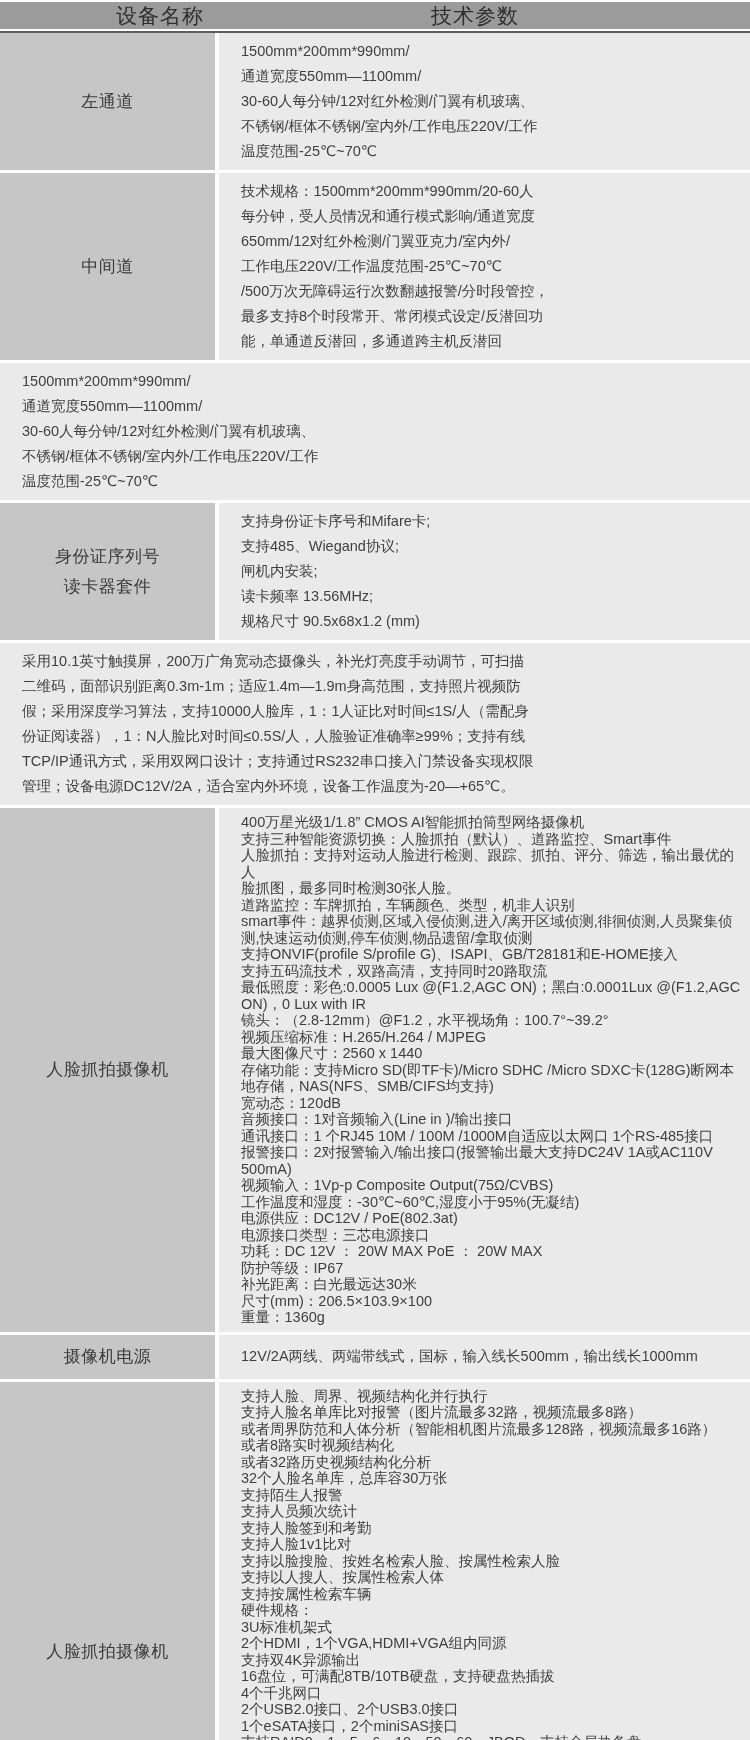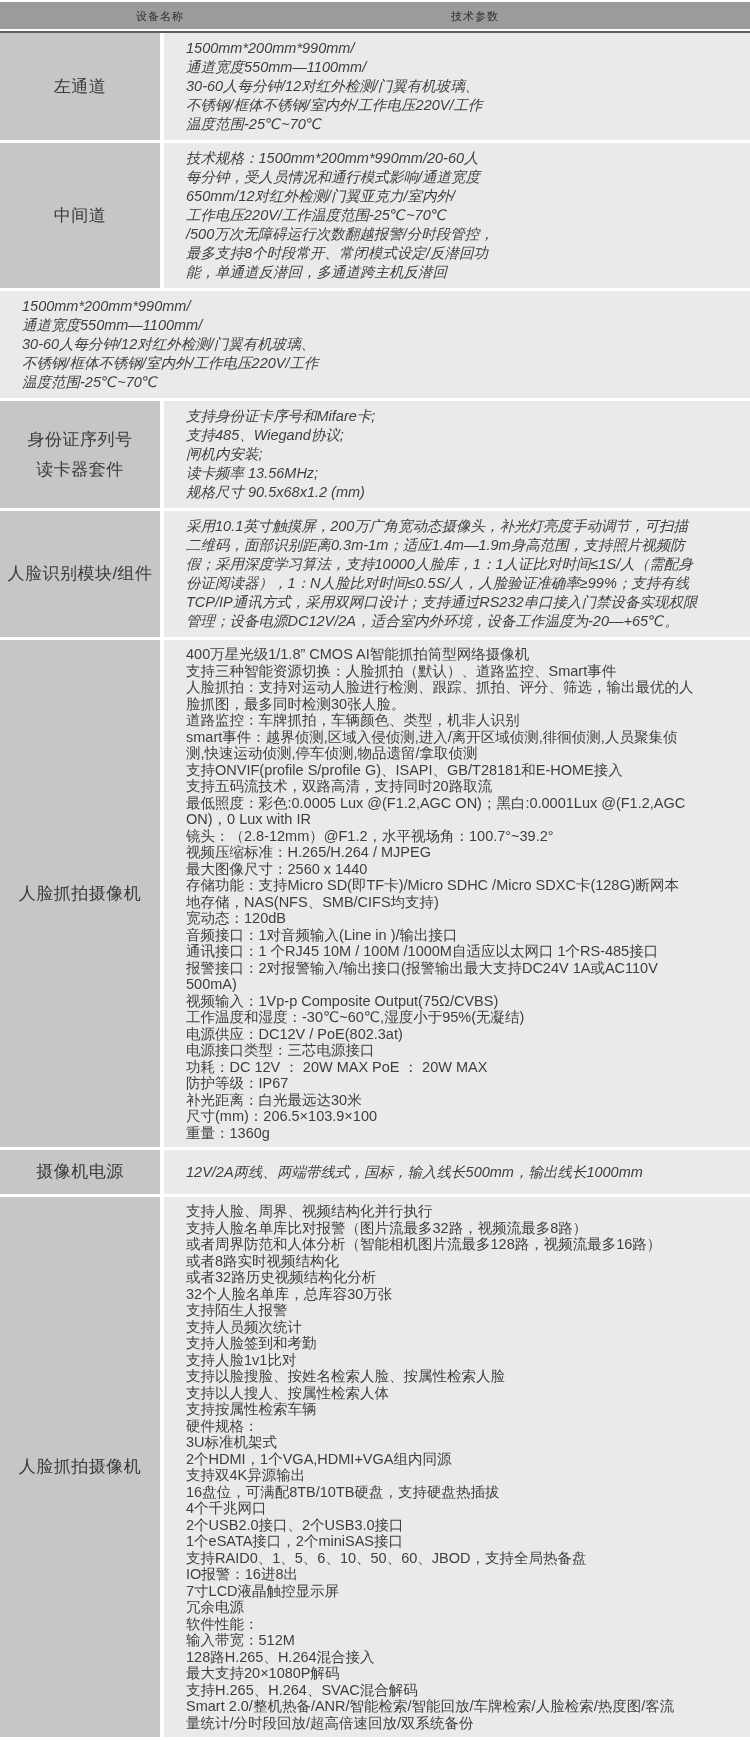--- a/index.html
+++ b/index.html
@@ -1,35 +1,35 @@
 <!DOCTYPE html>
 <html><head>
 <meta charset="utf-8">
 <style>
   html,body{margin:0;padding:0;background:#ffffff;}
   body{width:750px;font-family:"Liberation Sans","DejaVu Sans",sans-serif;}
   .spec-table{width:750px;background:#ffffff;}
   
   .header-bar{height:27px;background:#9b9b9b;position:relative;margin-top:2px;}
   .header-bar .hcell{position:absolute;top:50%;transform:translate(-50%,-50%);
-    font-size:11px;color:#2e2e2e;letter-spacing:1px;white-space:nowrap;}
+    font-size:21px;color:#2e2e2e;letter-spacing:1px;white-space:nowrap;}
   .hcell.dev{left:160px;}
   .hcell.tech{left:475px;}
   .header-rule{height:2px;background:#5e5e5e;margin-top:2px;}
   
   .row{display:flex;border-bottom:3px solid #ffffff;}
   .cell{box-sizing:border-box;}
-  .cell.label{width:164px;background:#c6c6c6;border-right:4px solid #ffffff;
+  .cell.label{width:219px;background:#c6c6c6;border-right:4px solid #ffffff;
     display:flex;align-items:center;justify-content:center;text-align:center;
     padding:6px 4px;}
   .label-text{font-size:17px;color:#3a3a3a;line-height:30px;white-space:pre-line;letter-spacing:0.5px;}
   .cell.content{flex:1;background:#eaeaea;display:flex;align-items:center;
     padding:6px 6px 6px 22px;}
   .content-text{font-size:14.5px;color:#3f3f3f;white-space:pre-line;}
-  .row-sm .content-text{line-height:19px;font-style:italic;}
+  .row-sm .content-text{line-height:25px;}
   .row-lg .content-text{line-height:16.5px;}
   .row-single{min-height:44px;border-radius:16px;}
 </style>
 </head>
 <body>
 
 <div class="spec-table">
 
   <div class="header-bar">
     <span class="hcell dev">设备名称</span>
@@ -83,23 +83,20 @@
     <div class="cell content">
       <div class="content-text">支持身份证卡序号和Mifare卡;
 支持485、Wiegand协议;
 闸机内安装;
 读卡频率 13.56MHz;
 规格尺寸 90.5x68x1.2 (mm)</div>
     </div>
   </div>
 
   <div class="row row-sm">
-    <div class="cell label">
-      <div class="label-text">人脸识别模块/组件</div>
-    </div>
     <div class="cell content">
       <div class="content-text">采用10.1英寸触摸屏，200万广角宽动态摄像头，补光灯亮度手动调节，可扫描
 二维码，面部识别距离0.3m-1m；适应1.4m—1.9m身高范围，支持照片视频防
 假；采用深度学习算法，支持10000人脸库，1：1人证比对时间≤1S/人（需配身
 份证阅读器），1：N人脸比对时间≤0.5S/人，人脸验证准确率≥99%；支持有线
 TCP/IP通讯方式，采用双网口设计；支持通过RS232串口接入门禁设备实现权限
 管理；设备电源DC12V/2A，适合室内外环境，设备工作温度为-20—+65℃。</div>
     </div>
   </div>
 

